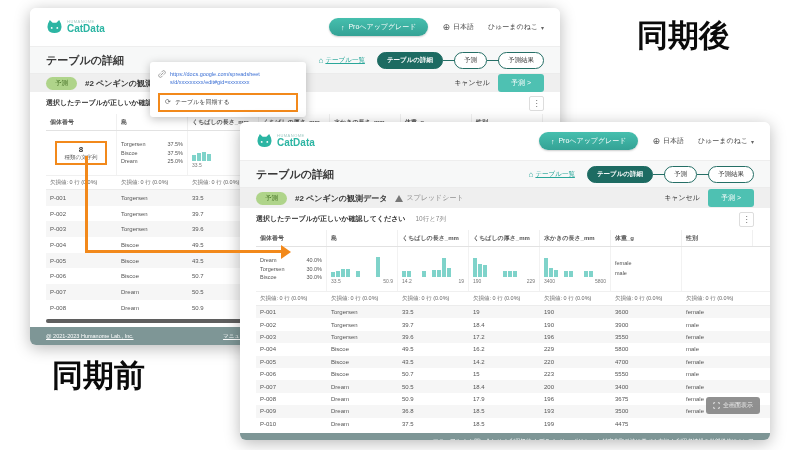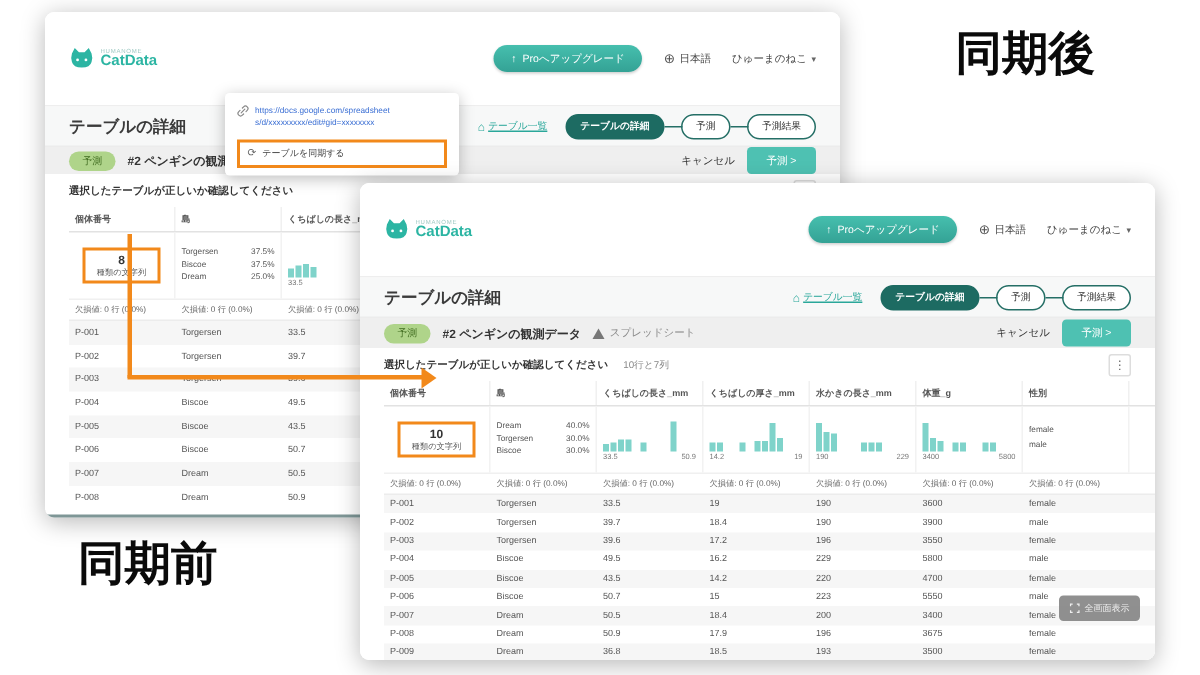--- a/index.html
+++ b/index.html
@@ -7,21 +7,21 @@
        font-family:"Liberation Sans","DejaVu Sans",sans-serif;-webkit-font-smoothing:antialiased;}
 
   
   .window{position:absolute;background:#fff;border-radius:6px;overflow:hidden;
           box-shadow:0 3px 16px rgba(0,0,0,.28);display:flex;flex-direction:column;}
   .window.back{left:30px;top:8px;width:530px;height:337px;z-index:1;}
   .window.front{left:240px;top:122px;width:530px;height:318px;z-index:10;}
 
   
   .win-header{height:30px;min-height:30px;display:flex;align-items:center;justify-content:space-between;
-              padding:16px 16px;border-bottom:1px solid #eee;background:#fff;gap:40px;}
+              padding:4px 16px;border-bottom:1px solid #eee;background:#fff;gap:40px;}
   .logo{display:flex;align-items:center;gap:4px;}
   .brand-col{display:flex;flex-direction:column;line-height:1;}
   .brand-company{font-size:4px;color:#9fc9c3;letter-spacing:.5px;}
   .brand-product{font-size:10px;font-weight:bold;color:#2cb5a3;}
   .hdr-right{display:flex;align-items:center;gap:14px;}
   .pro-btn{background:linear-gradient(#46bfae,#34a295);color:#fff;font-size:7px;padding:4px 12px;
            border-radius:11px;display:flex;align-items:center;gap:4px;box-shadow:0 1px 2px rgba(0,0,0,.2);cursor:pointer;}
   .pro-ico{font-size:7px;}
   .lang,.user{font-size:7px;color:#444;display:flex;align-items:center;gap:3px;cursor:pointer;}
   .globe{font-size:9px;color:#555;line-height:1;}
@@ -387,26 +387,20 @@
         <span class="th">島</span>
         <span class="th">くちばしの長さ_mm</span>
         <span class="th">くちばしの厚さ_mm</span>
         <span class="th">水かきの長さ_mm</span>
         <span class="th">体重_g</span>
         <span class="th">性別</span>
       </div>
 
     <div class="grid7 summary-row">
       <div class="sum-cell">
-        <span class="id-box">
-          <span class="id-count">10</span>
-          <span class="id-caption">種類の文字列</span>
-        </span>
-      </div>
-      <div class="sum-cell">
           <span class="cat-row">
             <span>Dream</span>
             <span>40.0%</span>
           </span>
           <span class="cat-row">
             <span>Torgersen</span>
             <span>30.0%</span>
           </span>
           <span class="cat-row">
             <span>Biscoe</span>

